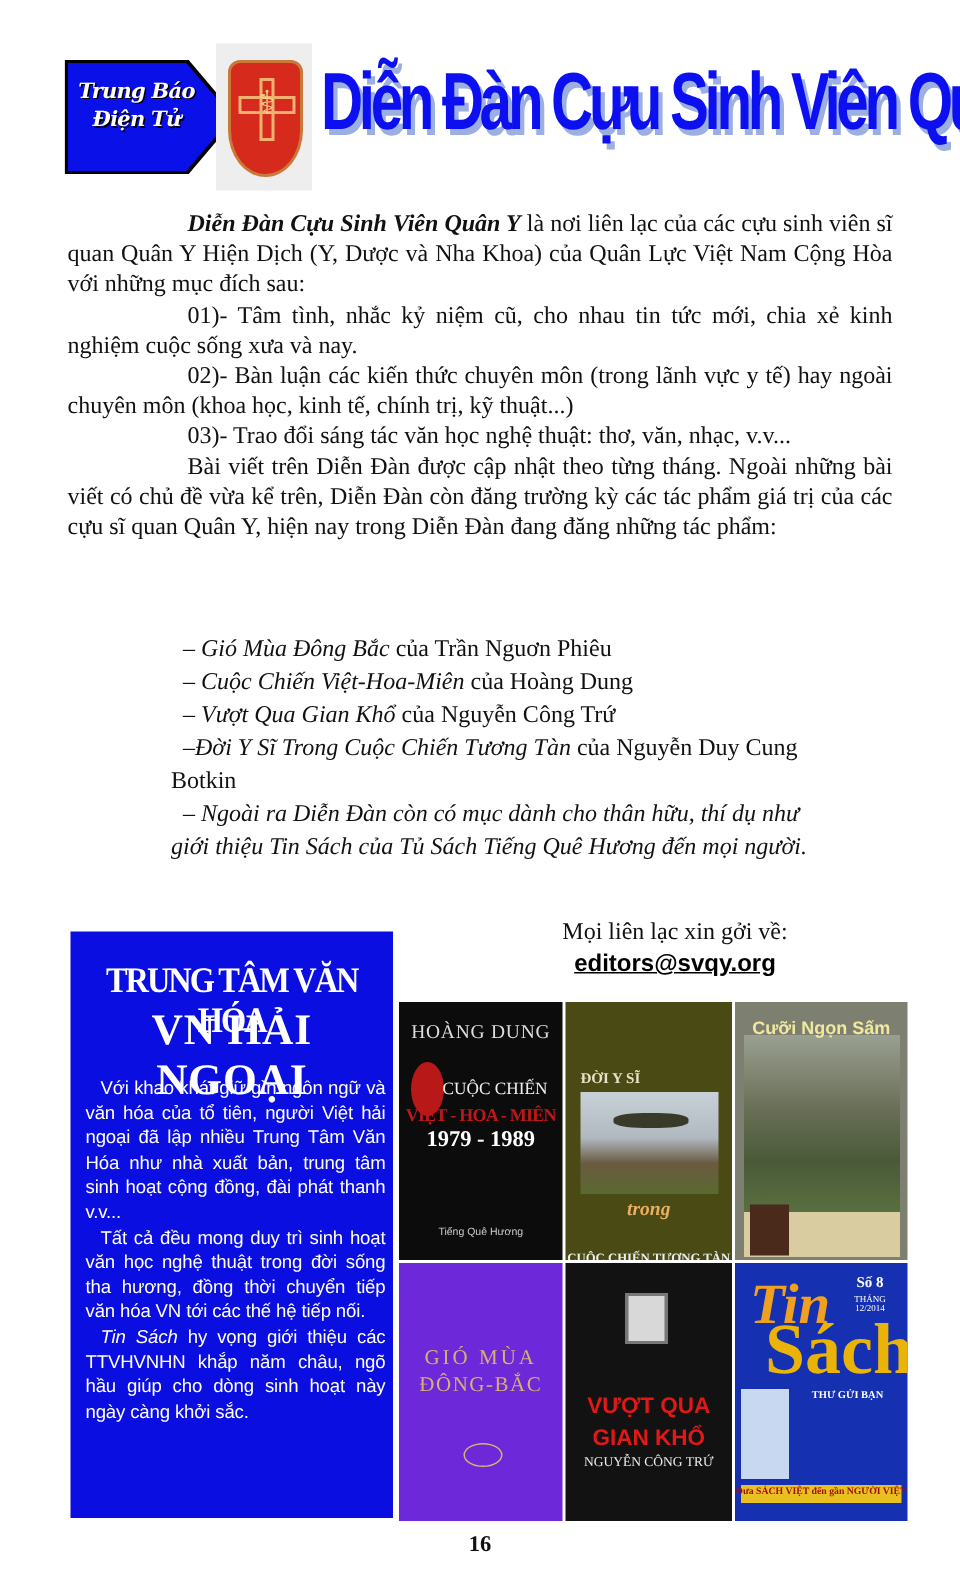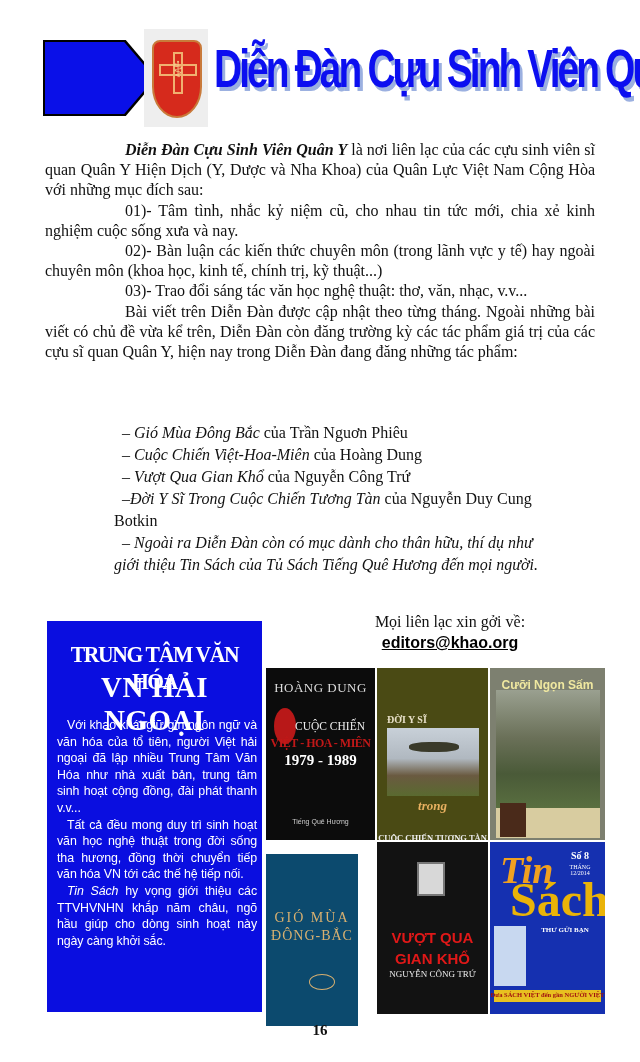--- a/index.html
+++ b/index.html
@@ -86,21 +86,21 @@
       text-align: justify; letter-spacing: -0.1px;
     }
     .bp-body p { margin: 0; text-indent: 10px; }
 
     
     .books { position: absolute; left: 262px; top: 665px; width: 350px; height: 350px; }
     .book { position: absolute; overflow: hidden; box-sizing: border-box; }
     .b1 { left: 4px; top: 3px; width: 109px; height: 172px; background: #0c0c0c; color: #eee; }
     .b2 { left: 115px; top: 3px; width: 111px; height: 172px; background: #4a4a14; }
     .b3 { left: 228px; top: 3px; width: 115px; height: 172px; background: #7d8070; }
-    .b4 { left: 4px; top: 189px; width: 92px; height: 172px; background: #0c4a6e; }
+    .b4 { left: 4px; top: 177px; width: 109px; height: 172px; background: #6d28d9; }
     .b5 { left: 115px; top: 177px; width: 111px; height: 172px; background: #121212; }
     .b6 { left: 228px; top: 177px; width: 115px; height: 172px; background: #1530b0; }
     .bk-text { position: absolute; left: 0; width: 100%; text-align: center; font-family: "Liberation Serif", serif; }
     .b1 .author { top: 12px; font-size: 13px; color: #ddd; letter-spacing: 0.5px; }
     .b1 .seal { position: absolute; left: 8px; top: 40px; width: 22px; height: 36px; background: #b81818; border-radius: 50%; }
     .b1 .t1 { top: 52px; left: 18px; width: 92px; font-size: 11.5px; color: #eee; }
     .b1 .t2 { top: 68px; font-size: 12px; color: #c01818; font-weight: bold; letter-spacing: -0.5px; }
     .b1 .t3 { top: 84px; font-size: 15px; font-weight: bold; color: #fff; }
     .b1 .pub { top: 150px; font-size: 7px; color: #ccc; font-family: "Liberation Sans", sans-serif; }
     .b2 .t1 { top: 46px; left: 10px; text-align: left; font-size: 10px; color: #e8e0c8; font-weight: bold; }
@@ -131,20 +131,24 @@
     .b6 .banner-text { top: 149px; font-size: 6.5px; color: #a01010; font-weight: bold; }
 
     .page-number { position: absolute; left: 305px; top: 1022px; width: 30px; text-align: center; font-weight: bold; font-size: 15px; }
   </style>
 </head>
 <body>
 
 <div class="header">
   <div class="arrow-border"></div>
   <div class="arrow-badge"></div>
+  <div class="arrow-text">
+    <div>Trung Báo</div>
+    <div>Điện Tử</div>
+  </div>
   <div class="logo-box"></div>
   <div class="shield">
     <div class="cross-v"></div>
     <div class="cross-h"></div>
     <div class="caduceus">⚕</div>
   </div>
   <div class="main-title">Diễn Đàn Cựu Sinh Viên Quân Y</div>
 </div>
 
 <div class="body-text">
@@ -160,21 +164,21 @@
   <div class="row"><span class="it">– </span><span class="it">Cuộc Chiến Việt-Hoa-Miên</span><span> của </span><span>Hoàng Dung</span></div>
   <div class="row"><span class="it">– </span><span class="it">Vượt Qua Gian Khổ</span><span> của </span><span>Nguyễn Công Trứ</span></div>
   <div class="row"><span class="it">–</span><span class="it">Đời Y Sĩ Trong Cuộc Chiến Tương Tàn</span><span> của </span><span>Nguyễn Duy Cung</span></div>
   <div class="row back">Botkin</div>
   <div class="row it">– Ngoài ra Diễn Đàn còn có mục dành cho thân hữu, thí dụ như</div>
   <div class="row it back">giới thiệu Tin Sách của Tủ Sách Tiếng Quê Hương đến mọi người.</div>
 </div>
 
 <div class="contact">
   <div class="contact-label">Mọi liên lạc xin gởi về:</div>
-  <div class="contact-email">editors@khao.org</div>
+  <div class="contact-email">editors@svqy.org</div>
 </div>
 
 <div class="blue-panel">
   <div class="bp-title1">TRUNG TÂM VĂN HÓA</div>
   <div class="bp-title2">VN HẢI NGOẠI</div>
   <div class="bp-body">
     <p>Với khao khát giữ gìn ngôn ngữ và văn hóa của tổ tiên, người Việt hải ngoại đã lập nhiều Trung Tâm Văn Hóa như nhà xuất bản, trung tâm sinh hoạt cộng đồng, đài phát thanh v.v...</p>
     <p>Tất cả đều mong duy trì sinh hoạt văn học nghệ thuật trong đời sống tha hương, đồng thời chuyển tiếp văn hóa VN tới các thế hệ tiếp nối.</p>
     <p><span class="it">Tin Sách</span><span> hy vọng giới thiệu các TTVHVNHN khắp năm châu, ngõ hầu giúp cho dòng sinh hoạt này ngày càng khởi sắc.</span></p>
   </div>

